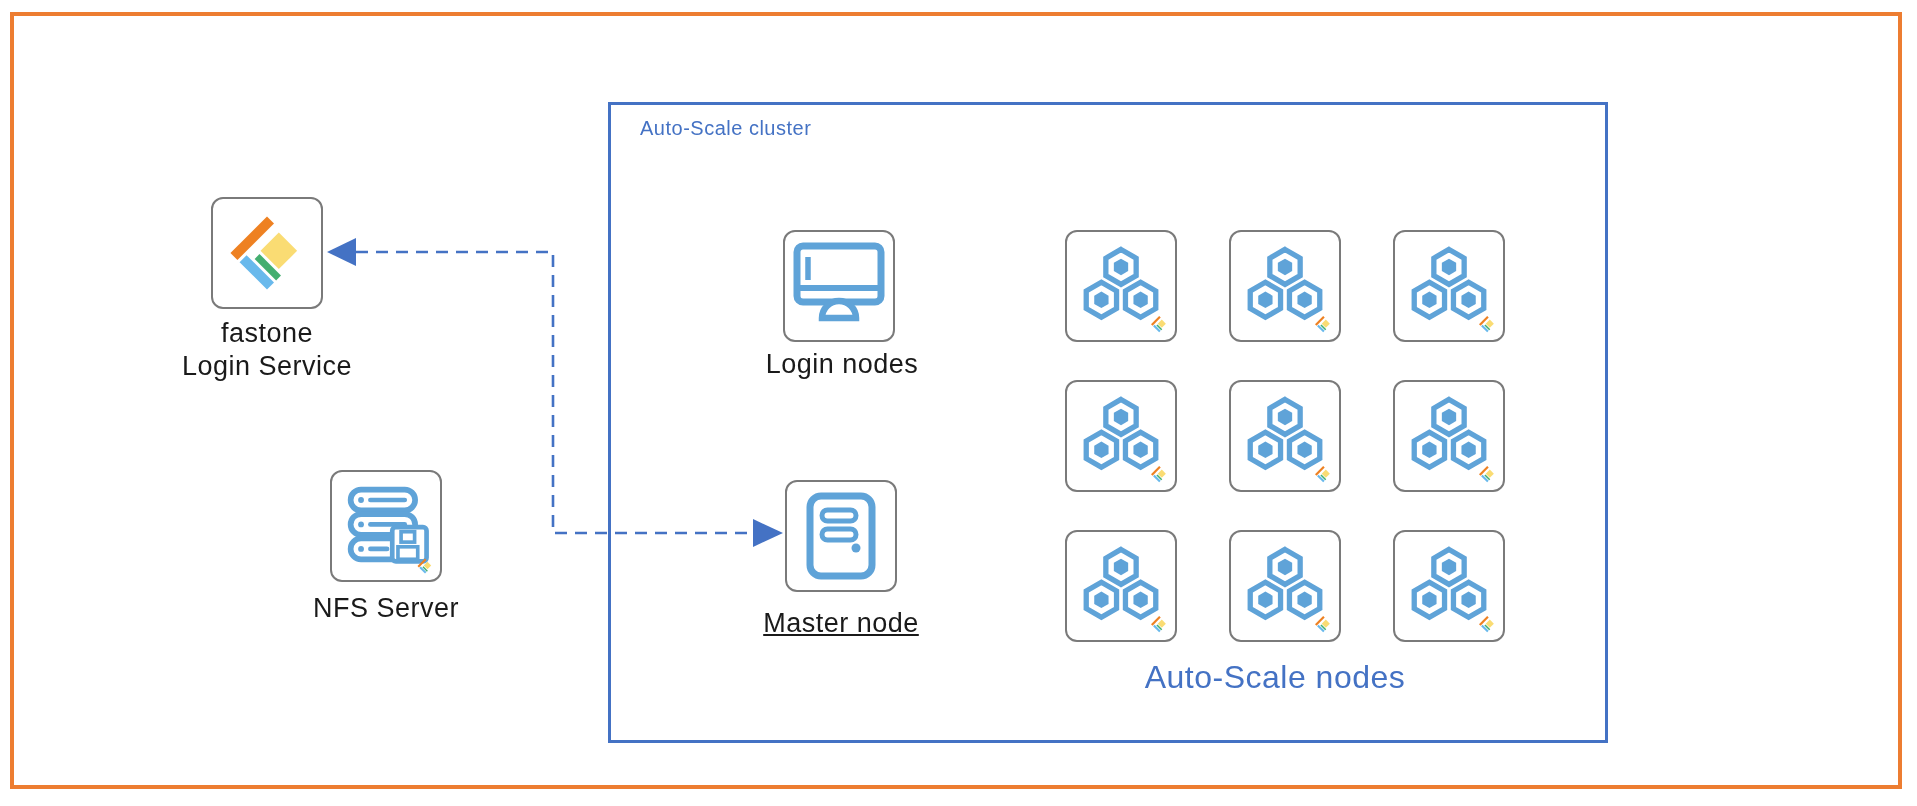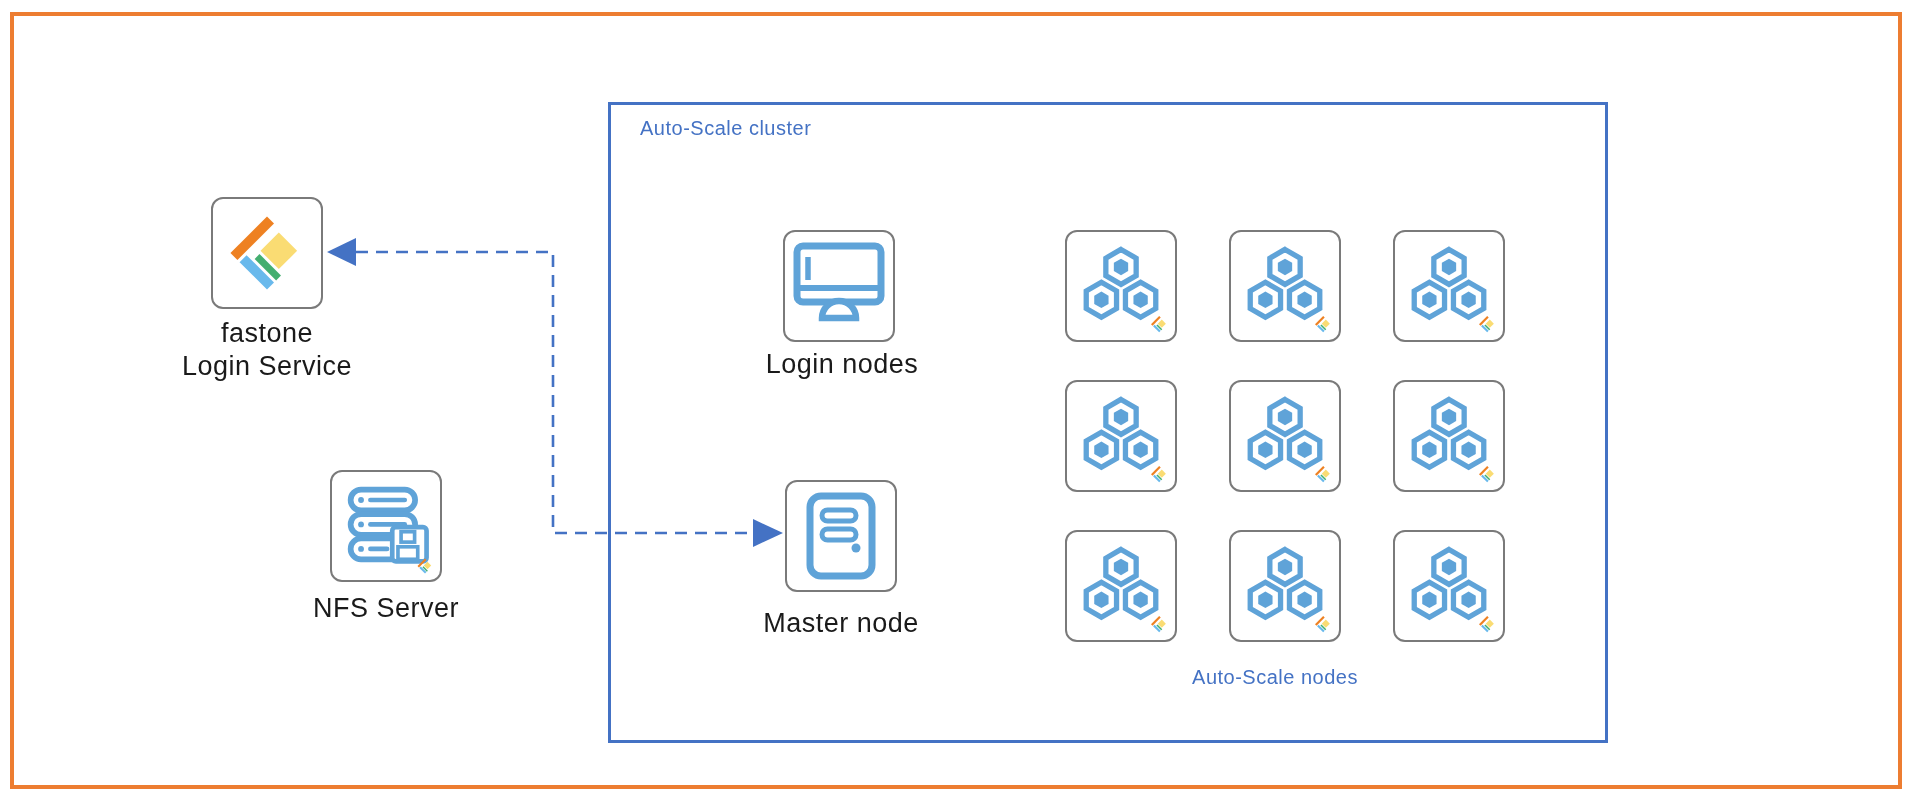--- a/index.html
+++ b/index.html
@@ -20,21 +20,21 @@
     border:4px solid var(--orange);box-sizing:border-box;}
   .cluster-box{position:absolute;left:608px;top:102px;width:1000px;height:641px;
     border:3px solid var(--blue);box-sizing:border-box;}
   .cluster-title{position:absolute;left:29px;top:12px;font-size:20px;color:var(--blue);
     letter-spacing:0.5px;white-space:nowrap;}
   .tile{position:absolute;width:112px;height:112px;background:#fff;
     border:2px solid var(--tile-border);border-radius:12px;box-sizing:border-box;
     display:flex;align-items:center;justify-content:center;}
   .diagram-label{position:absolute;text-align:center;font-size:27px;color:var(--label-black);
     letter-spacing:0.5px;line-height:33px;white-space:nowrap;}
-  .blue-label{color:var(--blue);font-size:20px;text-align:center;}
+  .blue-label{color:var(--blue);font-size:32px;text-align:center;}
   .arrows{position:absolute;left:0;top:0;pointer-events:none;}
   #node-grid{position:absolute;left:1065px;top:230px;display:grid;
     grid-template-columns:repeat(3,112px);grid-auto-rows:112px;column-gap:52px;row-gap:38px;}
   #node-grid .tile{position:static;}
   .defs-holder{position:absolute;width:0;height:0;overflow:hidden;}
 </style>
 </head>
 <body>
 
 <div class="canvas">
@@ -144,21 +144,21 @@
       <use href="#sym-monitor"></use>
     </svg>
   </div>
   <div class="diagram-label" style="left:692px;top:348px;width:300px;">Login nodes</div>
 
   <div class="tile" style="left:785px;top:480px;">
     <svg viewBox="0 0 100 100" width="100" height="100">
       <use href="#sym-tower"></use>
     </svg>
   </div>
-  <div class="diagram-label" style="left:691px;top:607px;width:300px;">Master node</div>
+  <div class="diagram-label" style="left:691px;top:607px;width:300px;text-decoration:underline;">Master node</div>
 
   <div id="node-grid">
     <div class="tile">
       <svg viewBox="0 0 100 100" width="106" height="106">
         <use href="#sym-hexcluster"></use>
       </svg>
     </div>
 
     <div class="tile">
       <svg viewBox="0 0 100 100" width="106" height="106">

